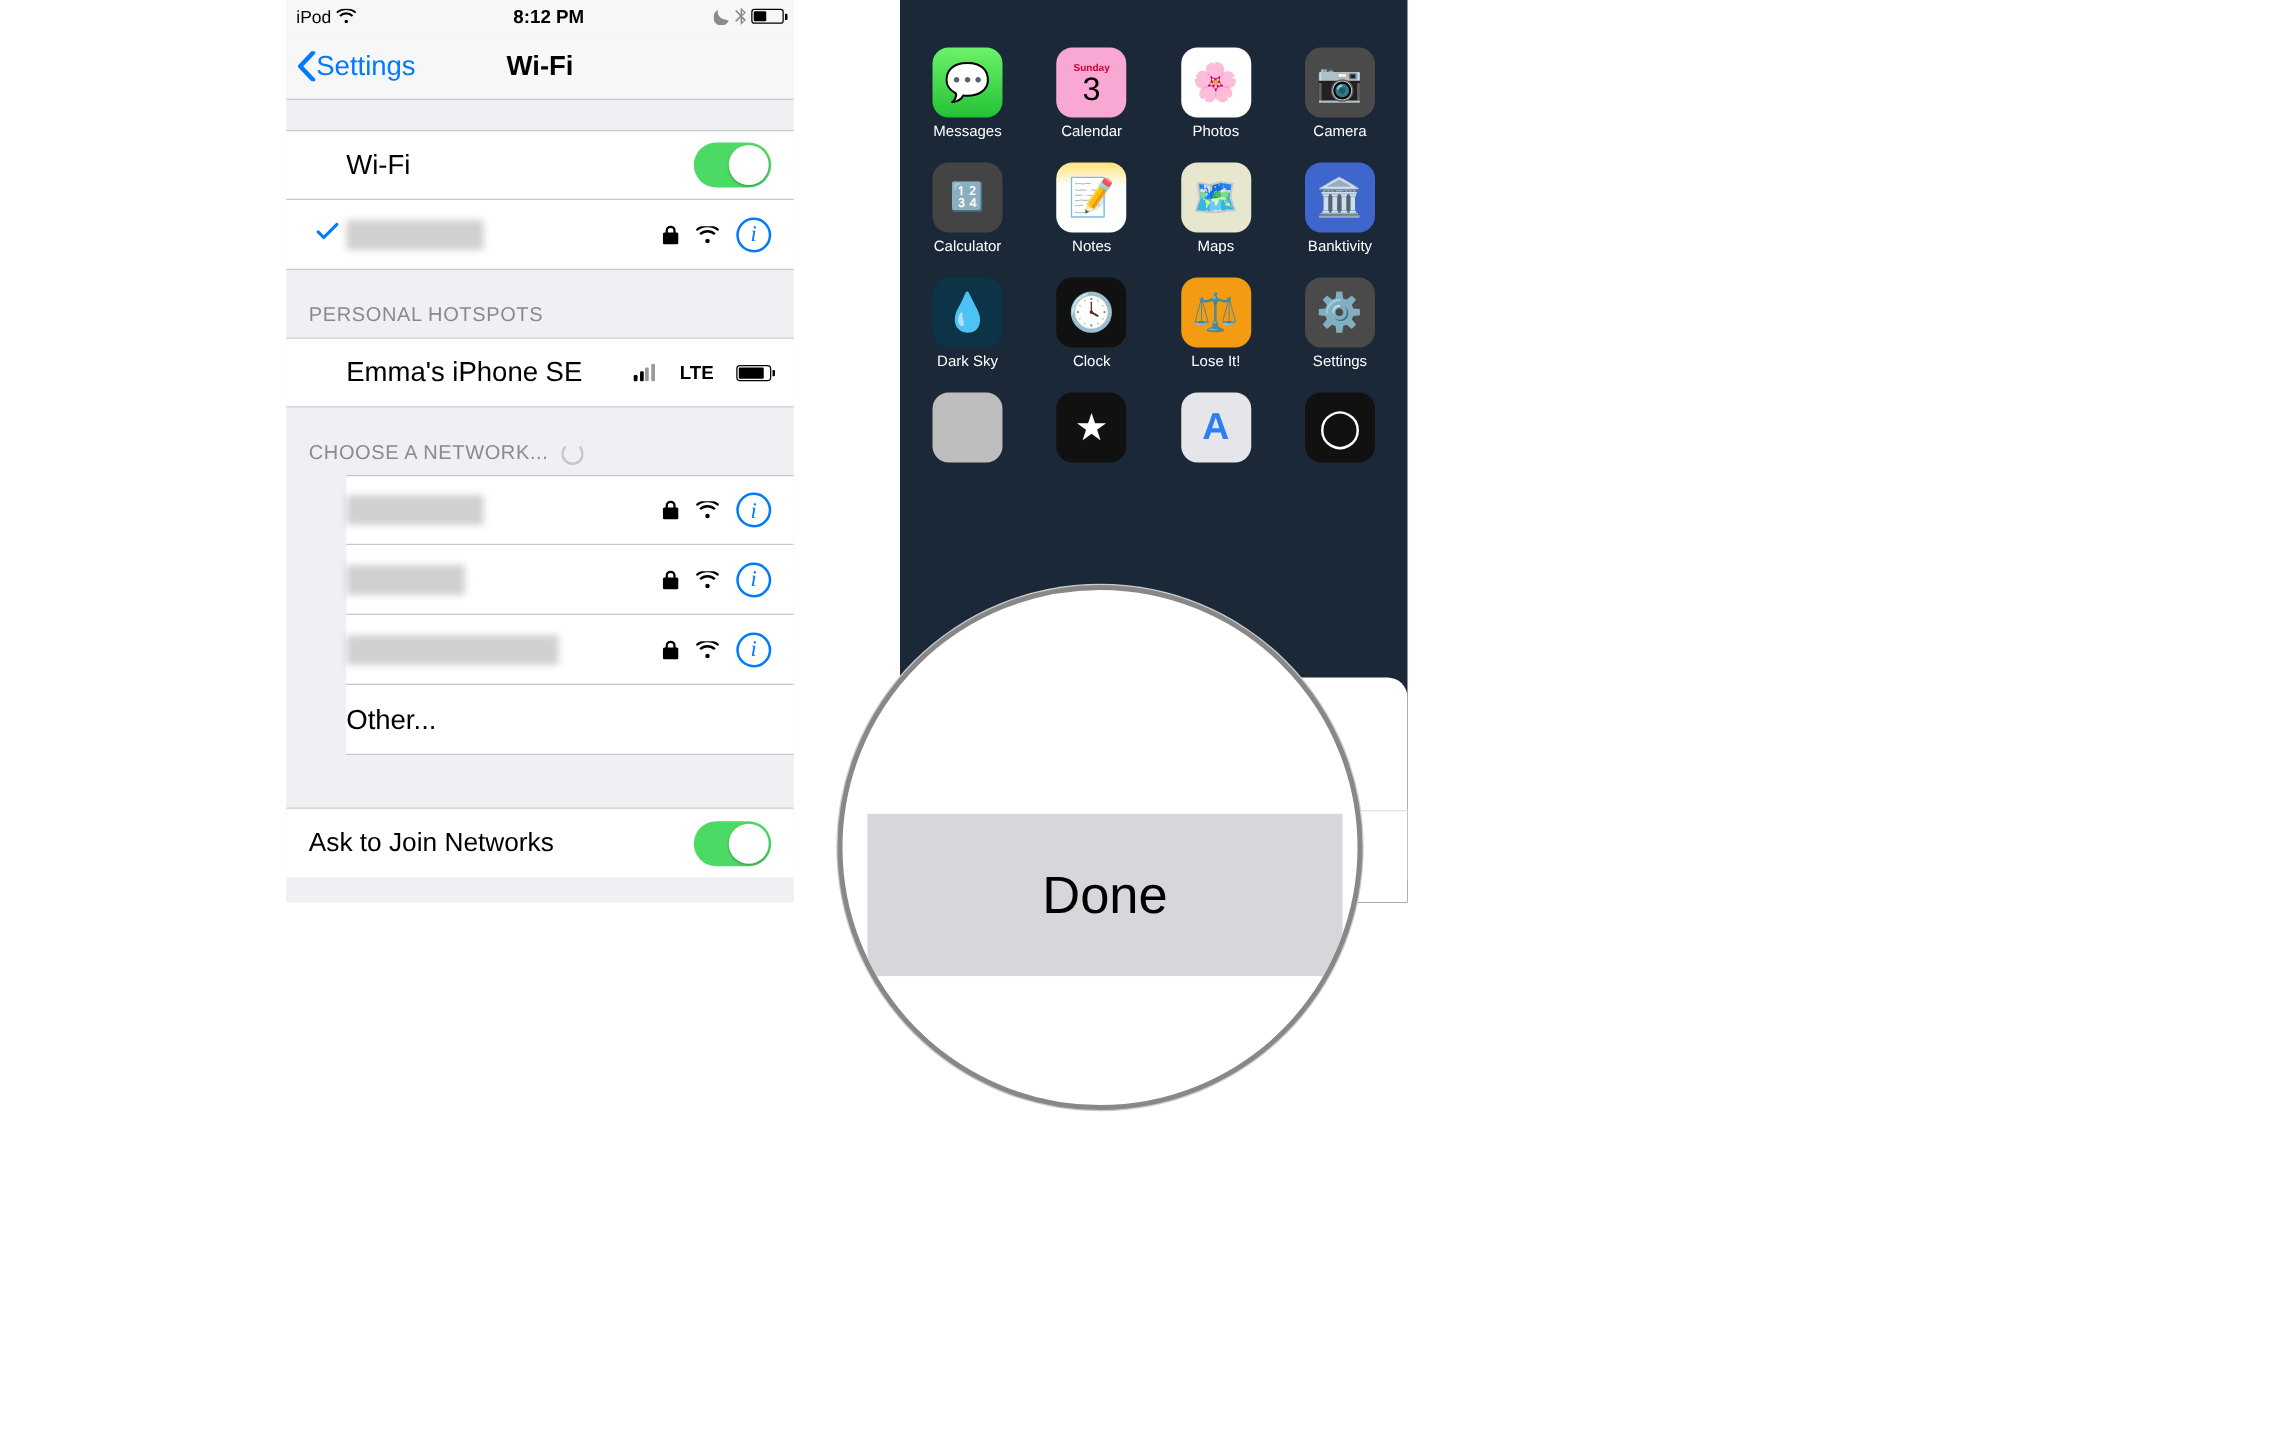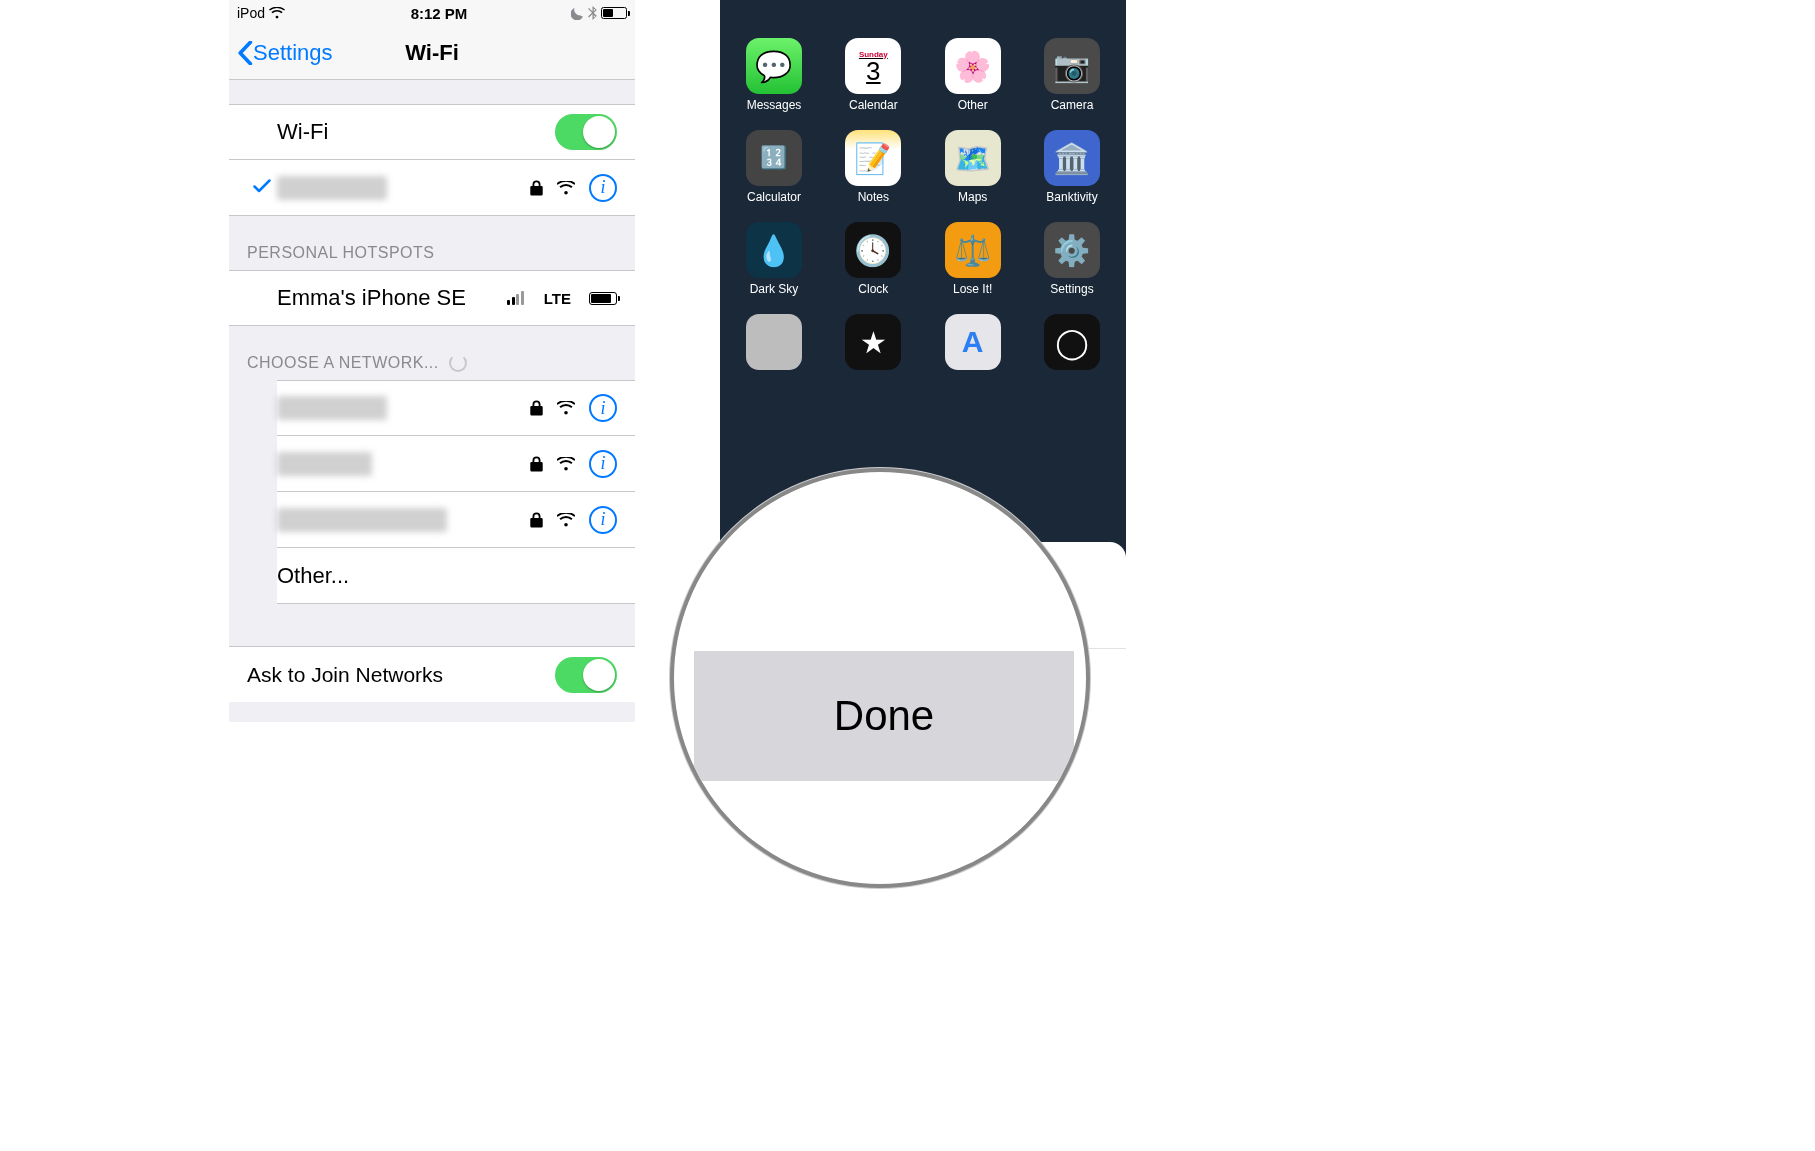--- a/index.html
+++ b/index.html
@@ -280,29 +280,29 @@
 </div>
 
 <div class="phone phone-right">
   <div class="home-icons">
     <div class="home-row">
       <div class="app">
           <div class="icon" style="background:linear-gradient(#6cf26a,#24c135);">💬</div>
           <div class="caption">Messages</div>
         </div>
       <div class="app">
-          <div class="icon" style="background:#ffffff;flex-direction:column;text-decoration:underline;">
+          <div class="icon" style="background:#f9a8d4;flex-direction:column;">
             <div style="font-size:8px;color:#c03;font-weight:600">Sunday</div>
             <div style="font-size:26px;color:#000;line-height:24px">3</div>
           </div>
           <div class="caption">Calendar</div>
         </div>
       <div class="app">
           <div class="icon" style="background:#fff;">🌸</div>
-          <div class="caption">Other</div>
+          <div class="caption">Photos</div>
         </div>
       <div class="app">
           <div class="icon" style="background:#4a4a4a;">📷</div>
           <div class="caption">Camera</div>
         </div>
     </div>
     <div class="home-row">
       <div class="app">
           <div class="icon" style="background:#444;font-size:22px">🔢</div>
           <div class="caption">Calculator</div>

